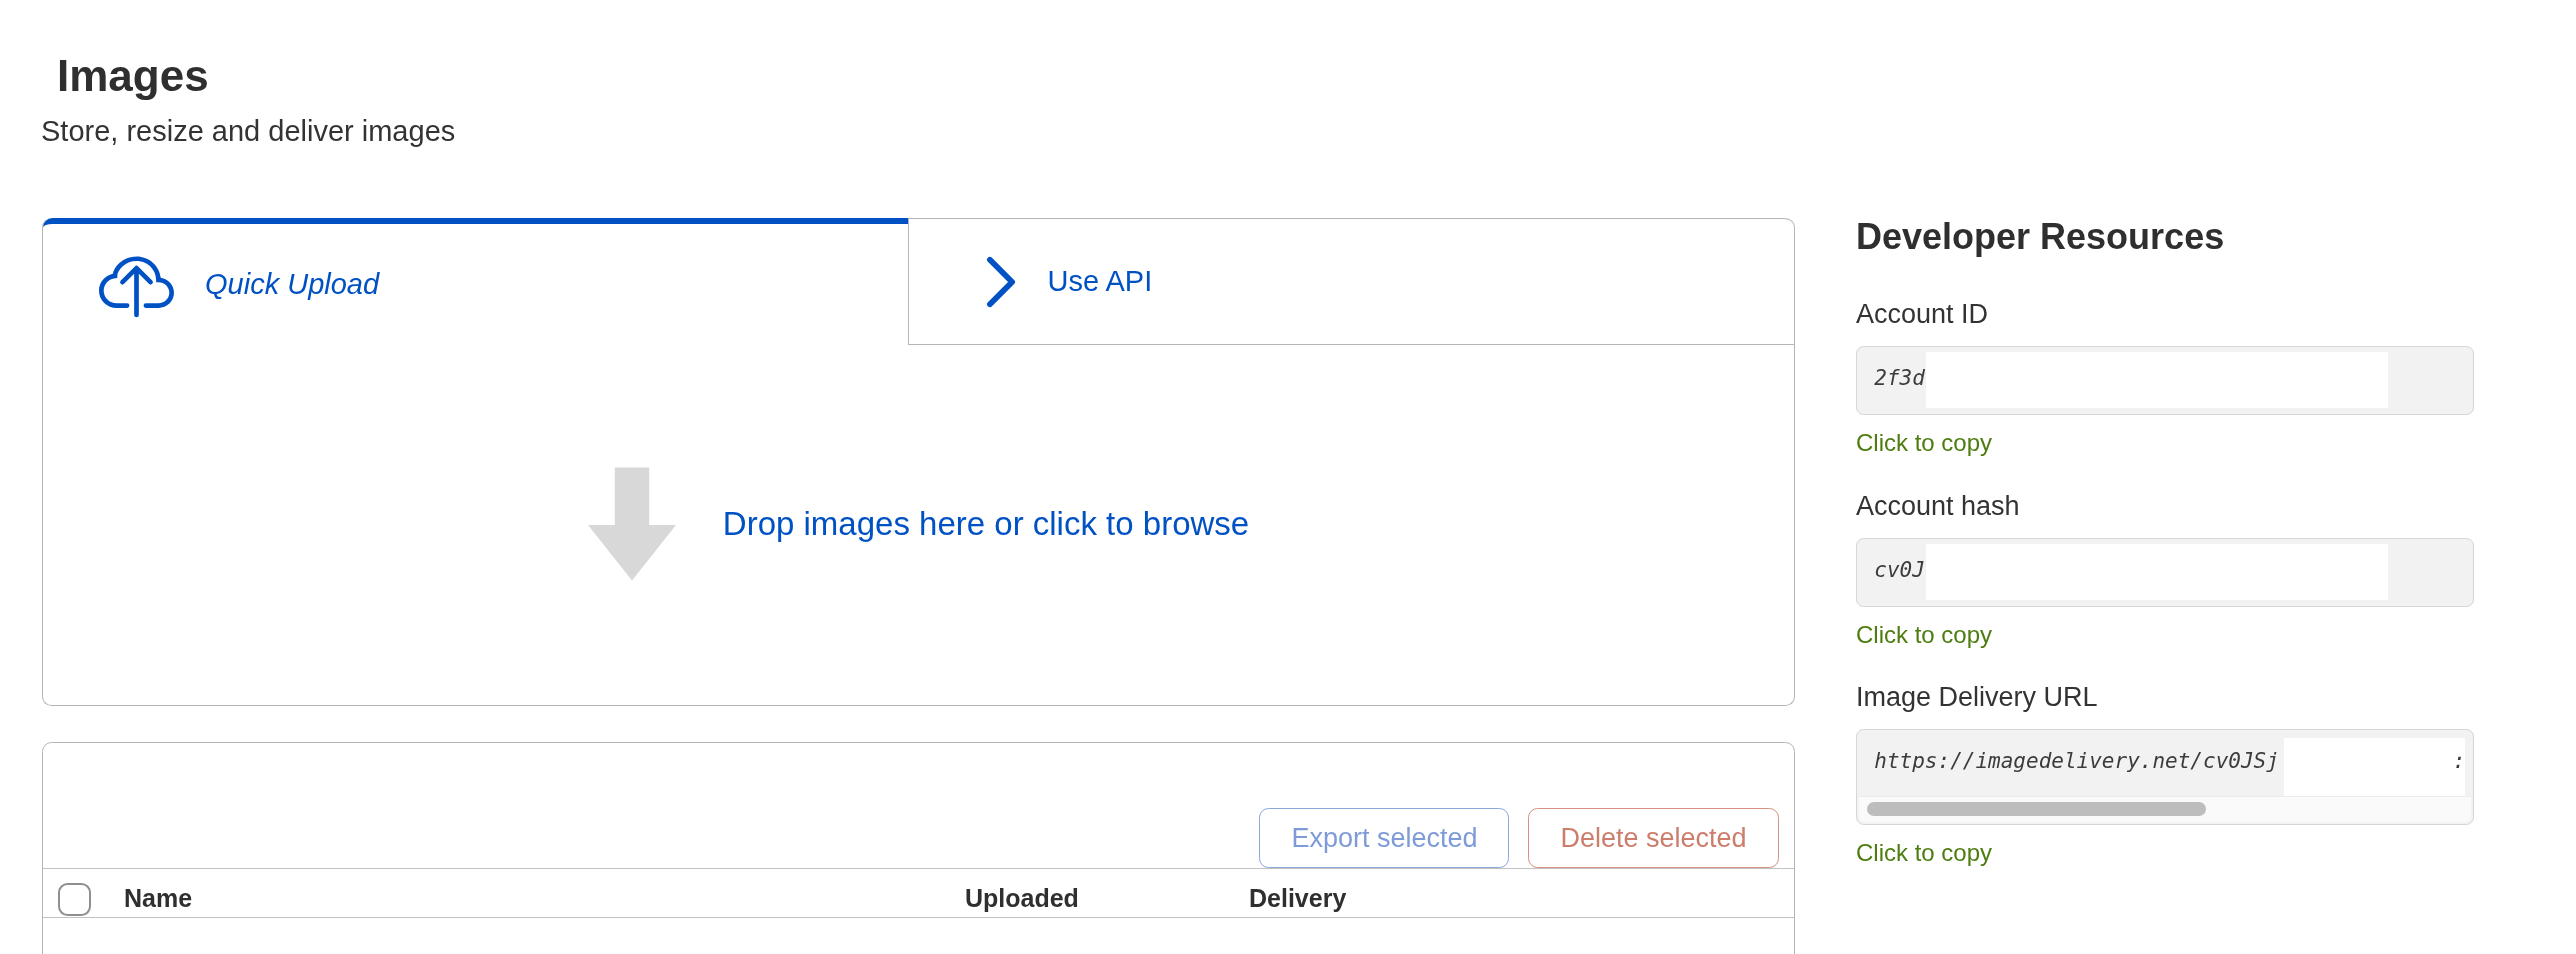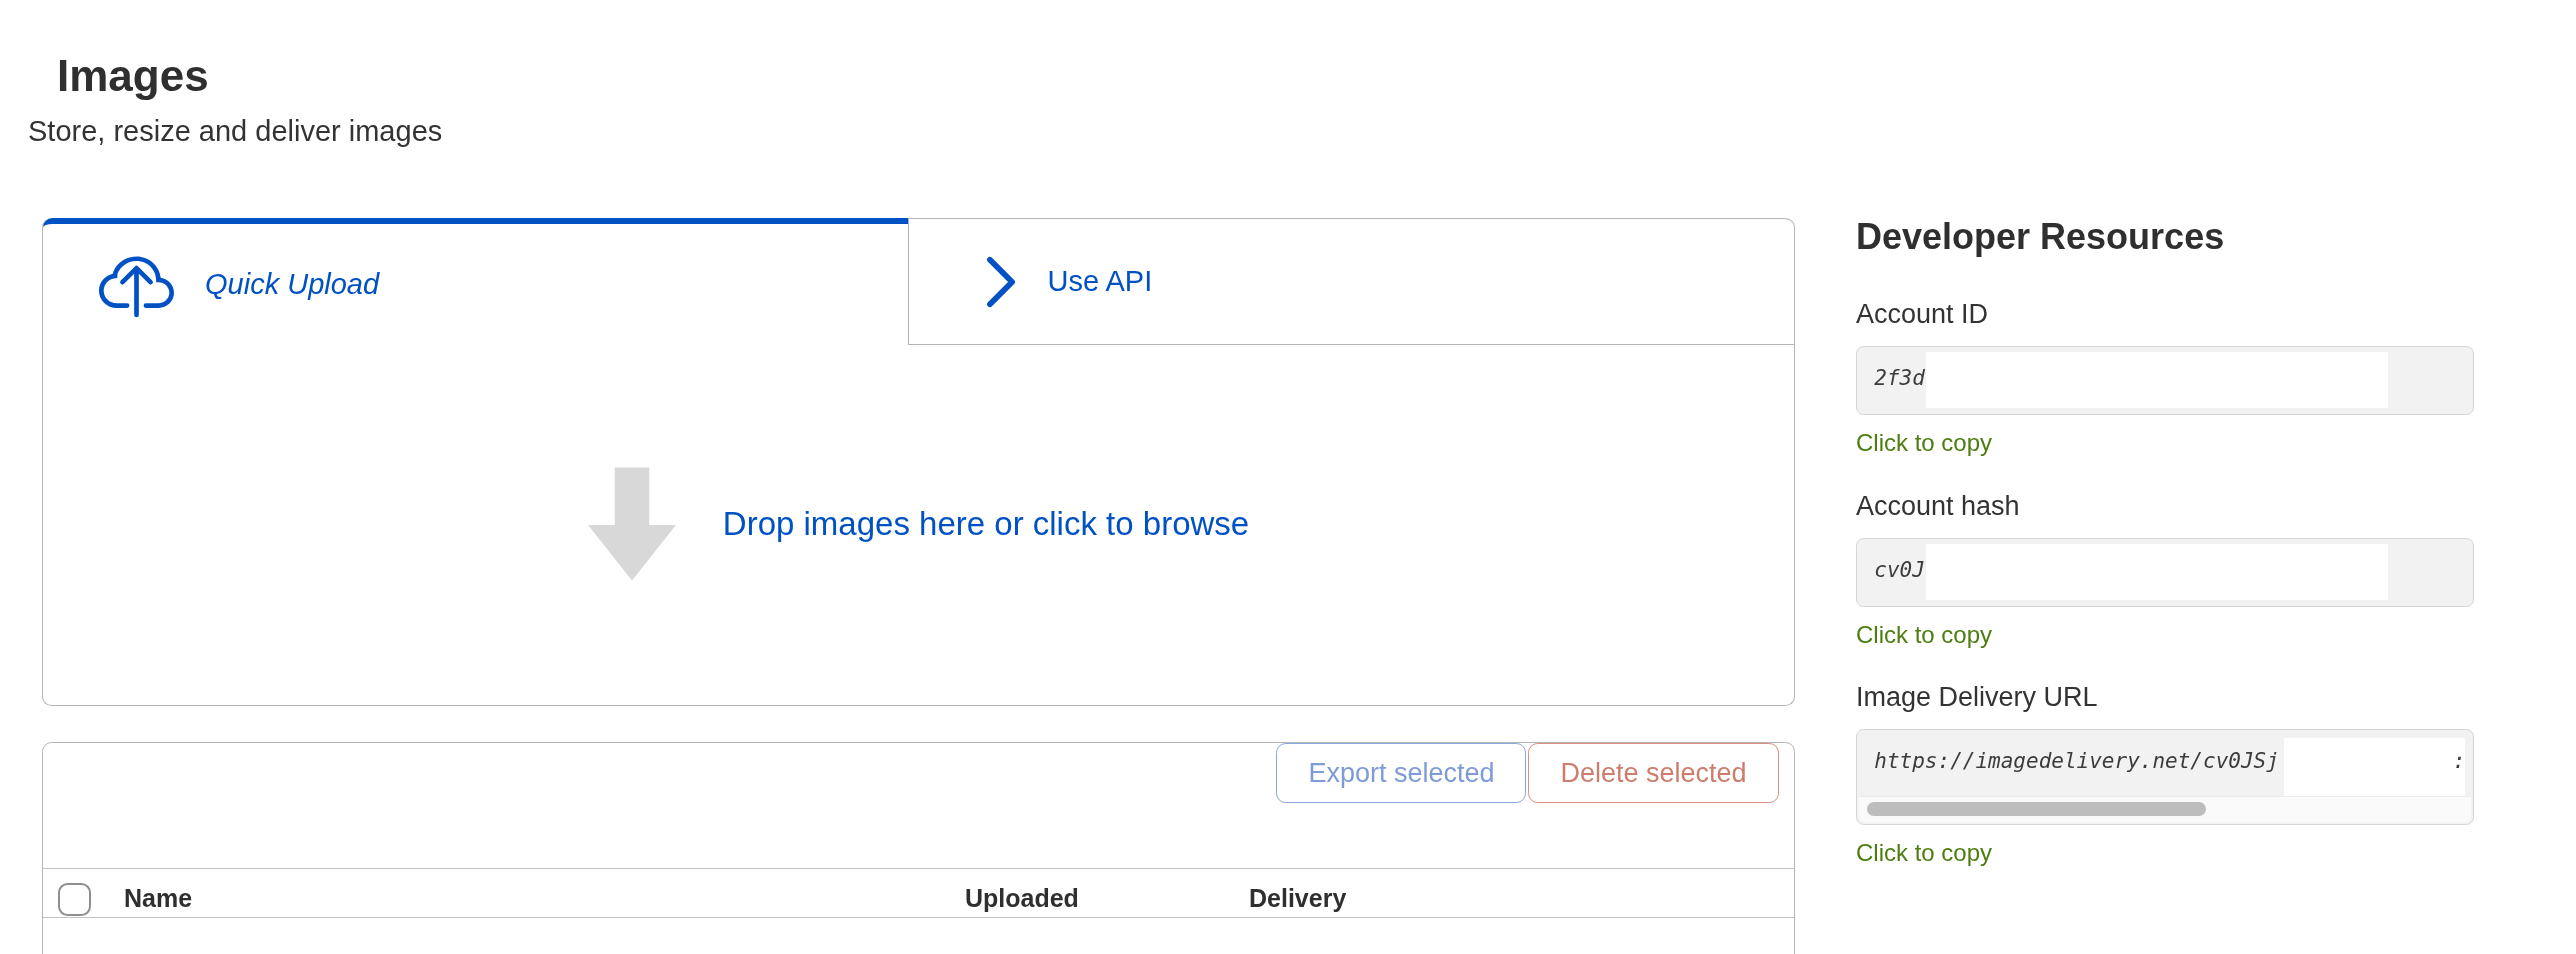--- a/index.html
+++ b/index.html
@@ -1,37 +1,37 @@
 <!DOCTYPE html>
 <html><head>
 <meta charset="utf-8">
 <style>
   html,body{margin:0;padding:0;background:#ffffff;}
   body{font-family:"Liberation Sans",sans-serif;color:#303030;}
   .screen{position:relative;width:2576px;height:954px;overflow:hidden;background:#ffffff;}
 
   
   .page-title{position:absolute;left:41px;top:38px;font-size:44px;font-weight:bold;line-height:1;margin:16px;color:#2f2f2f;}
-  .page-subtitle{position:absolute;left:28px;top:116px;font-size:29px;line-height:1.1;color:#333333;}
+  .page-subtitle{position:absolute;left:41px;top:116px;font-size:29px;line-height:1.1;color:#333333;}
 
   
   .upload-card{position:absolute;left:42px;top:218px;width:1753px;height:488px;box-sizing:border-box;
     border:1.9px solid #b5b5b5;border-top:none;border-radius:9.6px;background:#fff;}
   .tabs{display:flex;height:127px;}
   .tab{flex:1;display:flex;align-items:center;gap:31px;box-sizing:border-box;color:#0051c3;font-size:29px;cursor:pointer;background:#fff;}
   .tab-active{border-top:6.7px solid #0051c3;border-top-left-radius:9.6px;padding-left:56px;font-style:italic;}
   .tab-inactive{border:1.9px solid #b5b5b5;border-right:none;border-top-right-radius:9.6px;padding-left:77px;}
   .tab-label{line-height:1;}
   .dropzone{height:357px;display:flex;align-items:center;justify-content:center;gap:47px;
     color:#0051c3;font-size:33px;cursor:pointer;}
 
   
   .table-card{position:absolute;left:42px;top:742px;width:1753px;height:327px;box-sizing:border-box;
     border:1.9px solid #b5b5b5;border-radius:9.6px;background:#fff;}
-  .toolbar{height:125px;display:flex;justify-content:flex-end;align-items:flex-start;gap:2px;padding-right:15.4px;box-sizing:border-box;}
+  .toolbar{height:125px;display:flex;justify-content:flex-end;align-items:flex-end;gap:19px;padding-right:15.4px;box-sizing:border-box;}
   .btn{background:#ffffff;border-radius:9.6px;font-size:27px;height:60px;padding:0 31px;font-family:inherit;cursor:pointer;line-height:1;}
   .btn-export{border:1.9px solid #8ba7dc;color:#7e9bd8;}
   .btn-delete{border:1.9px solid #d69180;color:#cd7d6c;}
   .thead{position:relative;height:50px;box-sizing:border-box;border-top:1.9px solid #c2c2c2;border-bottom:1.9px solid #c2c2c2;}
   .checkbox{position:absolute;left:15.4px;top:14.4px;width:29px;height:29px;box-sizing:content-box;
     border:2.9px solid #8f8f8f;border-radius:9.6px;background:#fff;cursor:pointer;}
   .col{position:absolute;top:17.3px;font-size:25px;font-weight:bold;color:#2f2f2f;line-height:1;}
   .col-name{left:81px;}
   .col-uploaded{left:922px;}
   .col-actions{left:1206px;}

